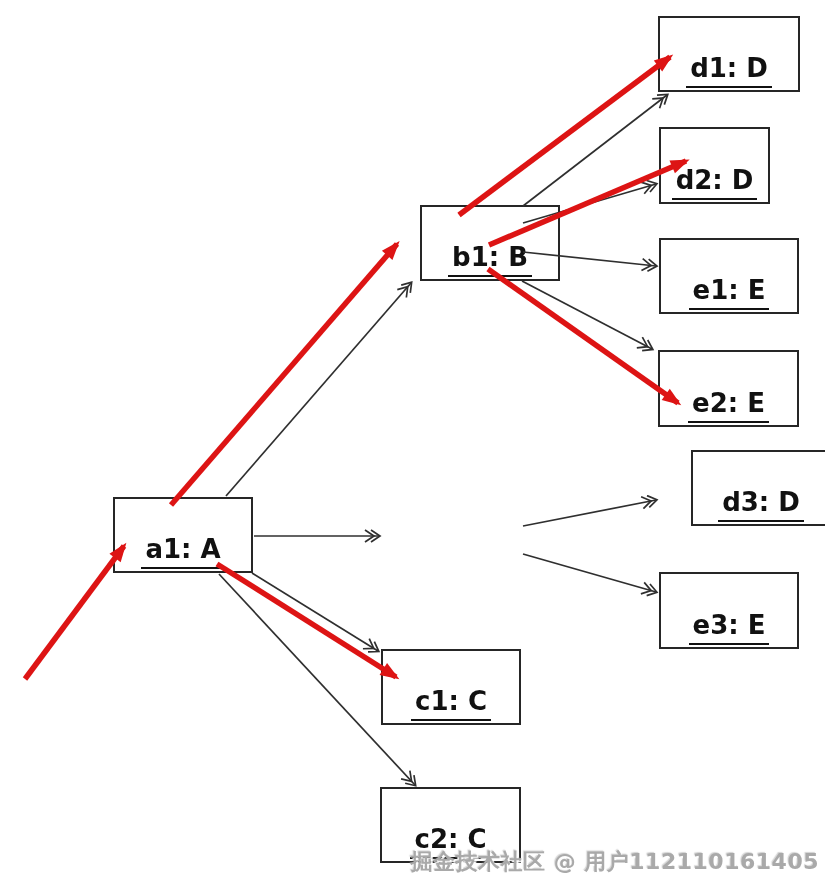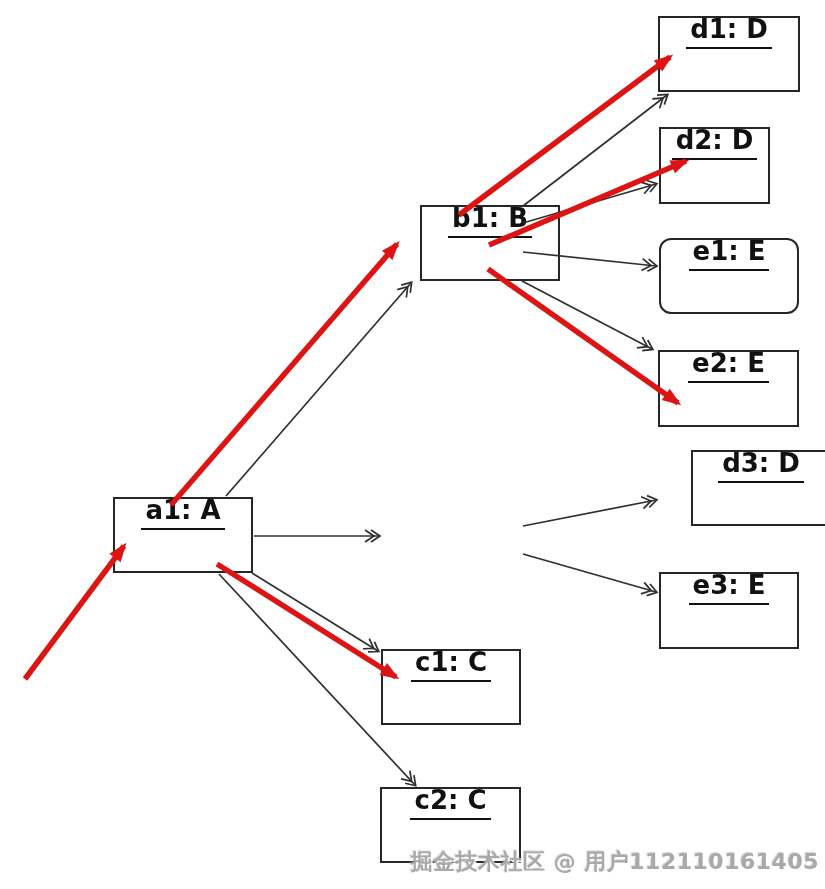--- a/index.html
+++ b/index.html
@@ -19,21 +19,21 @@
     position: absolute;
     inset: 0;
     z-index: 1;
   }
   .node {
     position: absolute;
     box-sizing: border-box;
     background: #ffffff;
     border: 2.5px solid #262626;
     display: flex;
-    align-items: flex-start;
+    align-items: flex-end;
     justify-content: center;
   }
   .node-label {
     font-weight: bold;
     font-size: 26px;
     line-height: 1.05;
     color: #111111;
     border-bottom: 2.5px solid #111111;
     padding: 0 4px 4px 4px;
     transform: translateY(-2px);
@@ -74,21 +74,21 @@
       </div>
       <div class="node" style="left: 380px; top: 787px; width: 141px; height: 76px; border-color: rgb(38, 38, 38); background: rgb(255, 255, 255);">
         <span class="node-label" style="color: rgb(17, 17, 17); border-bottom-color: rgb(17, 17, 17);">c2: C</span>
       </div>
       <div class="node" style="left: 658px; top: 16px; width: 142px; height: 76px; border-color: rgb(38, 38, 38); background: rgb(255, 255, 255);">
         <span class="node-label" style="color: rgb(17, 17, 17); border-bottom-color: rgb(17, 17, 17);">d1: D</span>
       </div>
       <div class="node" style="left: 659px; top: 127px; width: 111px; height: 77px; border-color: rgb(38, 38, 38); background: rgb(255, 255, 255);">
         <span class="node-label" style="color: rgb(17, 17, 17); border-bottom-color: rgb(17, 17, 17);">d2: D</span>
       </div>
-      <div class="node" style="left: 659px; top: 238px; width: 140px; height: 76px; border-color: rgb(38, 38, 38); background: rgb(255, 255, 255); border-radius: 12px;">
+      <div class="node" style="left: 659px; top: 238px; width: 140px; height: 76px; border-color: rgb(38, 38, 38); background: rgb(255, 255, 255);">
         <span class="node-label" style="color: rgb(17, 17, 17); border-bottom-color: rgb(17, 17, 17);">e1: E</span>
       </div>
       <div class="node" style="left: 658px; top: 350px; width: 141px; height: 77px; border-color: rgb(38, 38, 38); background: rgb(255, 255, 255);">
         <span class="node-label" style="color: rgb(17, 17, 17); border-bottom-color: rgb(17, 17, 17);">e2: E</span>
       </div>
       <div class="node" style="left: 691px; top: 450px; width: 140px; height: 76px; border-color: rgb(38, 38, 38); background: rgb(255, 255, 255);">
         <span class="node-label" style="color: rgb(17, 17, 17); border-bottom-color: rgb(17, 17, 17);">d3: D</span>
       </div>
       <div class="node" style="left: 659px; top: 572px; width: 140px; height: 77px; border-color: rgb(38, 38, 38); background: rgb(255, 255, 255);">
         <span class="node-label" style="color: rgb(17, 17, 17); border-bottom-color: rgb(17, 17, 17);">e3: E</span>

